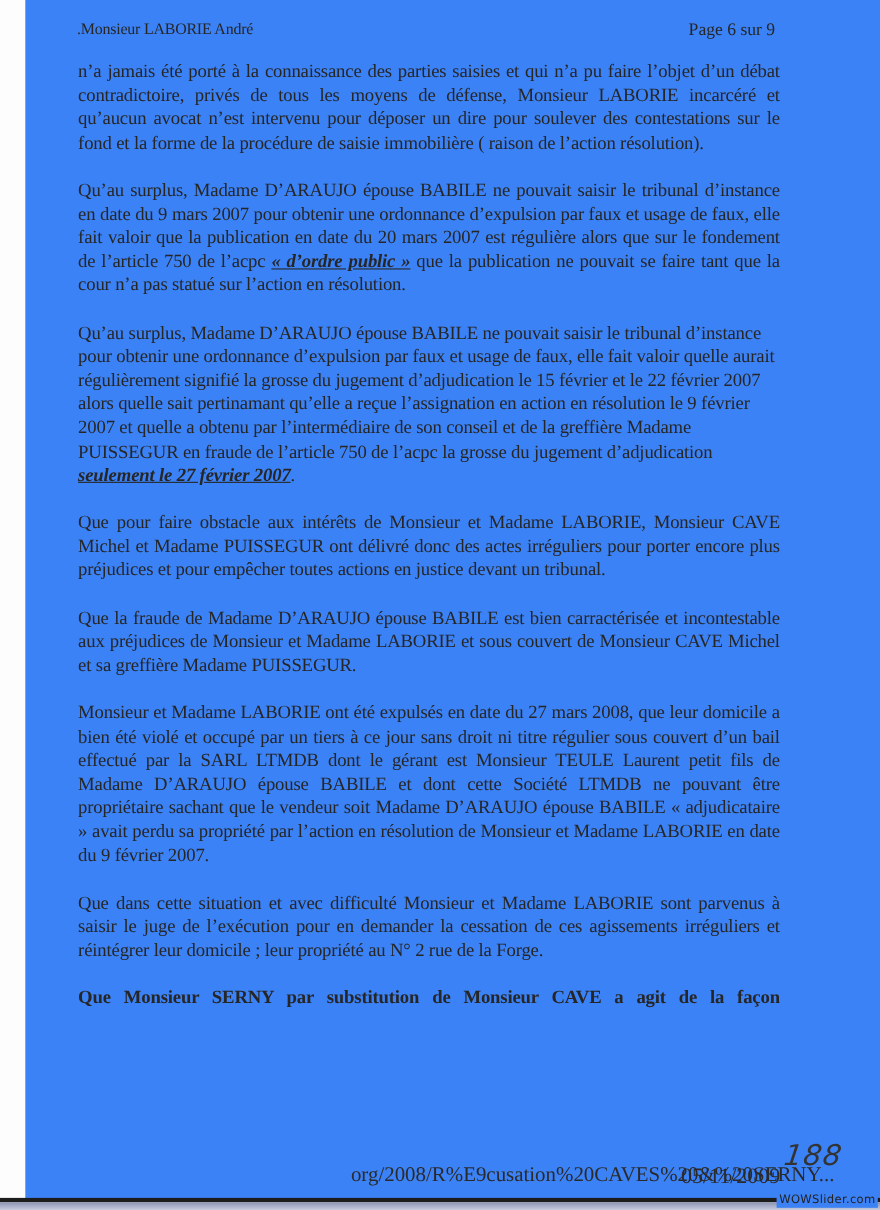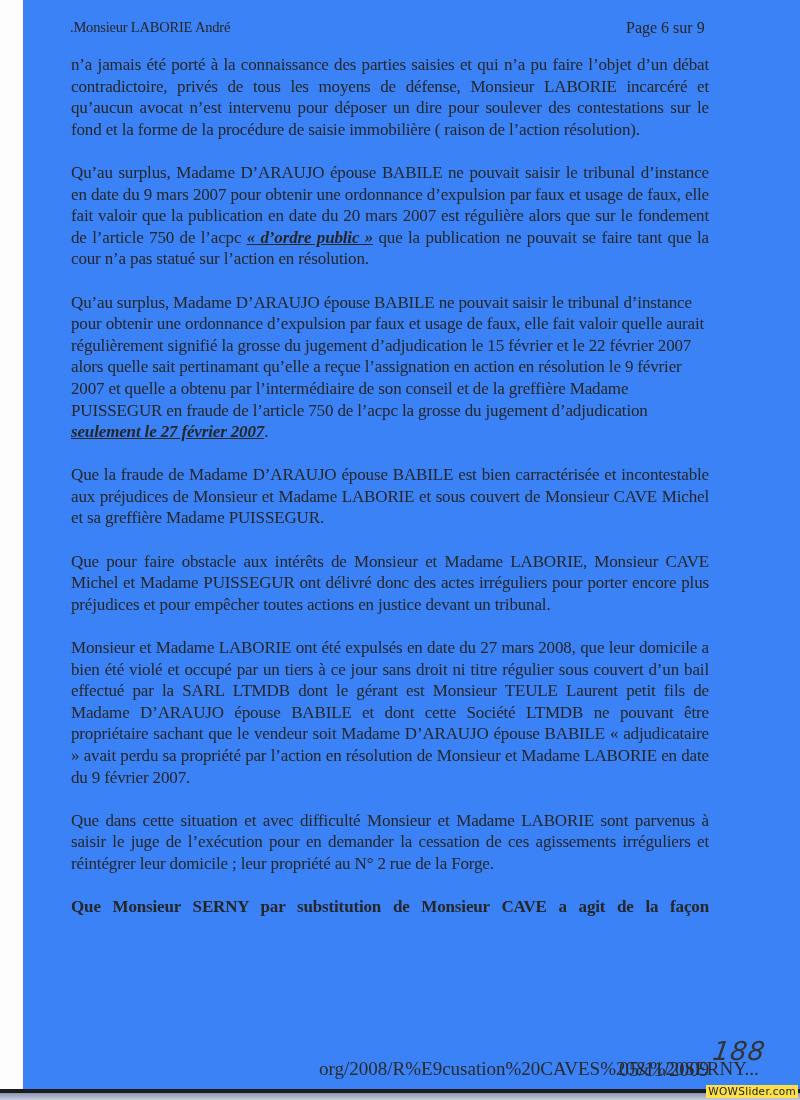--- a/index.html
+++ b/index.html
@@ -45,40 +45,40 @@
   }
   .bottom-bar {
     position:absolute; left:0; top:1089px; width:800px; height:4px; background:#1c1c1c;
   }
   .bottom-strip {
     position:absolute; left:0; top:1093px; width:800px; height:7px;
     background:linear-gradient(#8a93b0,#c9cde0);
   }
   .watermark {
     position:absolute; right:2px; top:1085px; font-size:10.5px;
-    font-family:"DejaVu Sans", sans-serif; color:#222; background:#fde047;
+    font-family:"DejaVu Sans", sans-serif; color:#222; background:#3b82f6;
     padding:0 2px; letter-spacing:0.3px; line-height:13px;
   }
 </style>
 </head>
 <body>
 
 <div class="page">
   <div class="header-left">.Monsieur LABORIE André</div>
   <div class="header-right">Page 6 sur 9</div>
 
   <div class="body-text">
     <p class="para">n’a jamais été porté à la connaissance des parties saisies et qui n’a pu faire l’objet d’un débat contradictoire, privés de tous les moyens de défense, Monsieur LABORIE incarcéré et qu’aucun avocat n’est intervenu pour déposer un dire pour soulever des contestations sur le fond et la forme de la procédure de saisie immobilière ( raison de l’action résolution).</p>
 
     <p class="para"><span>Qu’au surplus, Madame D’ARAUJO épouse BABILE ne pouvait saisir le tribunal d’instance en date du 9 mars 2007 pour obtenir une ordonnance d’expulsion par faux et usage de faux, elle fait valoir que la publication en date du 20 mars 2007 est régulière alors que sur le fondement de l’article 750 de l’acpc </span><span class="it-bold">«   d’ordre public »</span><span> que la publication ne pouvait se faire tant que la cour n’a pas statué sur l’action en résolution.</span></p>
 
     <p class="para ragged"><span>Qu’au surplus, Madame D’ARAUJO épouse BABILE ne pouvait saisir le tribunal d’instance pour obtenir une ordonnance d’expulsion par faux et usage de faux, elle fait valoir quelle aurait régulièrement signifié la grosse du jugement d’adjudication le 15 février et le 22 février 2007 alors quelle sait pertinamant qu’elle a reçue l’assignation en action en résolution le 9 février 2007 et quelle a obtenu par l’intermédiaire de son conseil et de la greffière Madame PUISSEGUR en fraude de l’article 750 de l’acpc la grosse du jugement d’adjudication </span><span class="it-bold">seulement le 27 février 2007</span><span>.</span></p>
 
+    <p class="para">Que pour faire obstacle aux intérêts de Monsieur et Madame LABORIE, Monsieur CAVE Michel et Madame PUISSEGUR ont délivré donc des actes irréguliers pour porter encore plus préjudices et pour empêcher toutes actions en justice devant un tribunal.</p>
     <p class="para">Que la fraude de Madame D’ARAUJO épouse BABILE est bien carractérisée et incontestable aux préjudices de Monsieur et Madame LABORIE et sous couvert de Monsieur CAVE Michel et sa greffière Madame PUISSEGUR.</p>
-    <p class="para">Que pour faire obstacle aux intérêts de Monsieur et Madame LABORIE, Monsieur CAVE Michel et Madame PUISSEGUR ont délivré donc des actes irréguliers pour porter encore plus préjudices et pour empêcher toutes actions en justice devant un tribunal.</p>
     <p class="para">Monsieur et Madame LABORIE ont été expulsés en date du 27 mars 2008, que leur domicile a bien été violé et occupé par un tiers à ce jour sans droit ni titre régulier sous couvert d’un bail effectué par la SARL LTMDB dont le gérant est Monsieur TEULE Laurent petit fils de Madame D’ARAUJO épouse BABILE et dont cette Société LTMDB ne pouvant être propriétaire sachant que le vendeur soit Madame D’ARAUJO épouse BABILE «  adjudicataire » avait perdu sa propriété par l’action en résolution de Monsieur et Madame LABORIE en date du 9 février 2007.</p>
     <p class="para">Que dans cette situation et avec difficulté Monsieur et Madame LABORIE sont parvenus à saisir le juge de l’exécution pour en demander la cessation de ces agissements irréguliers et réintégrer leur domicile ; leur propriété au N° 2 rue de la Forge.</p>
 
     <p class="bold-line">Que Monsieur SERNY par substitution de Monsieur CAVE a agit de la façon</p>
   </div>
 
   <div class="handwritten">188</div>
   <div class="footer-url-full">org/2008/R%E9cusation%20CAVES%20&amp;%20SERNY...</div>
   <div class="footer-date">05/11/2009</div>
 </div>

